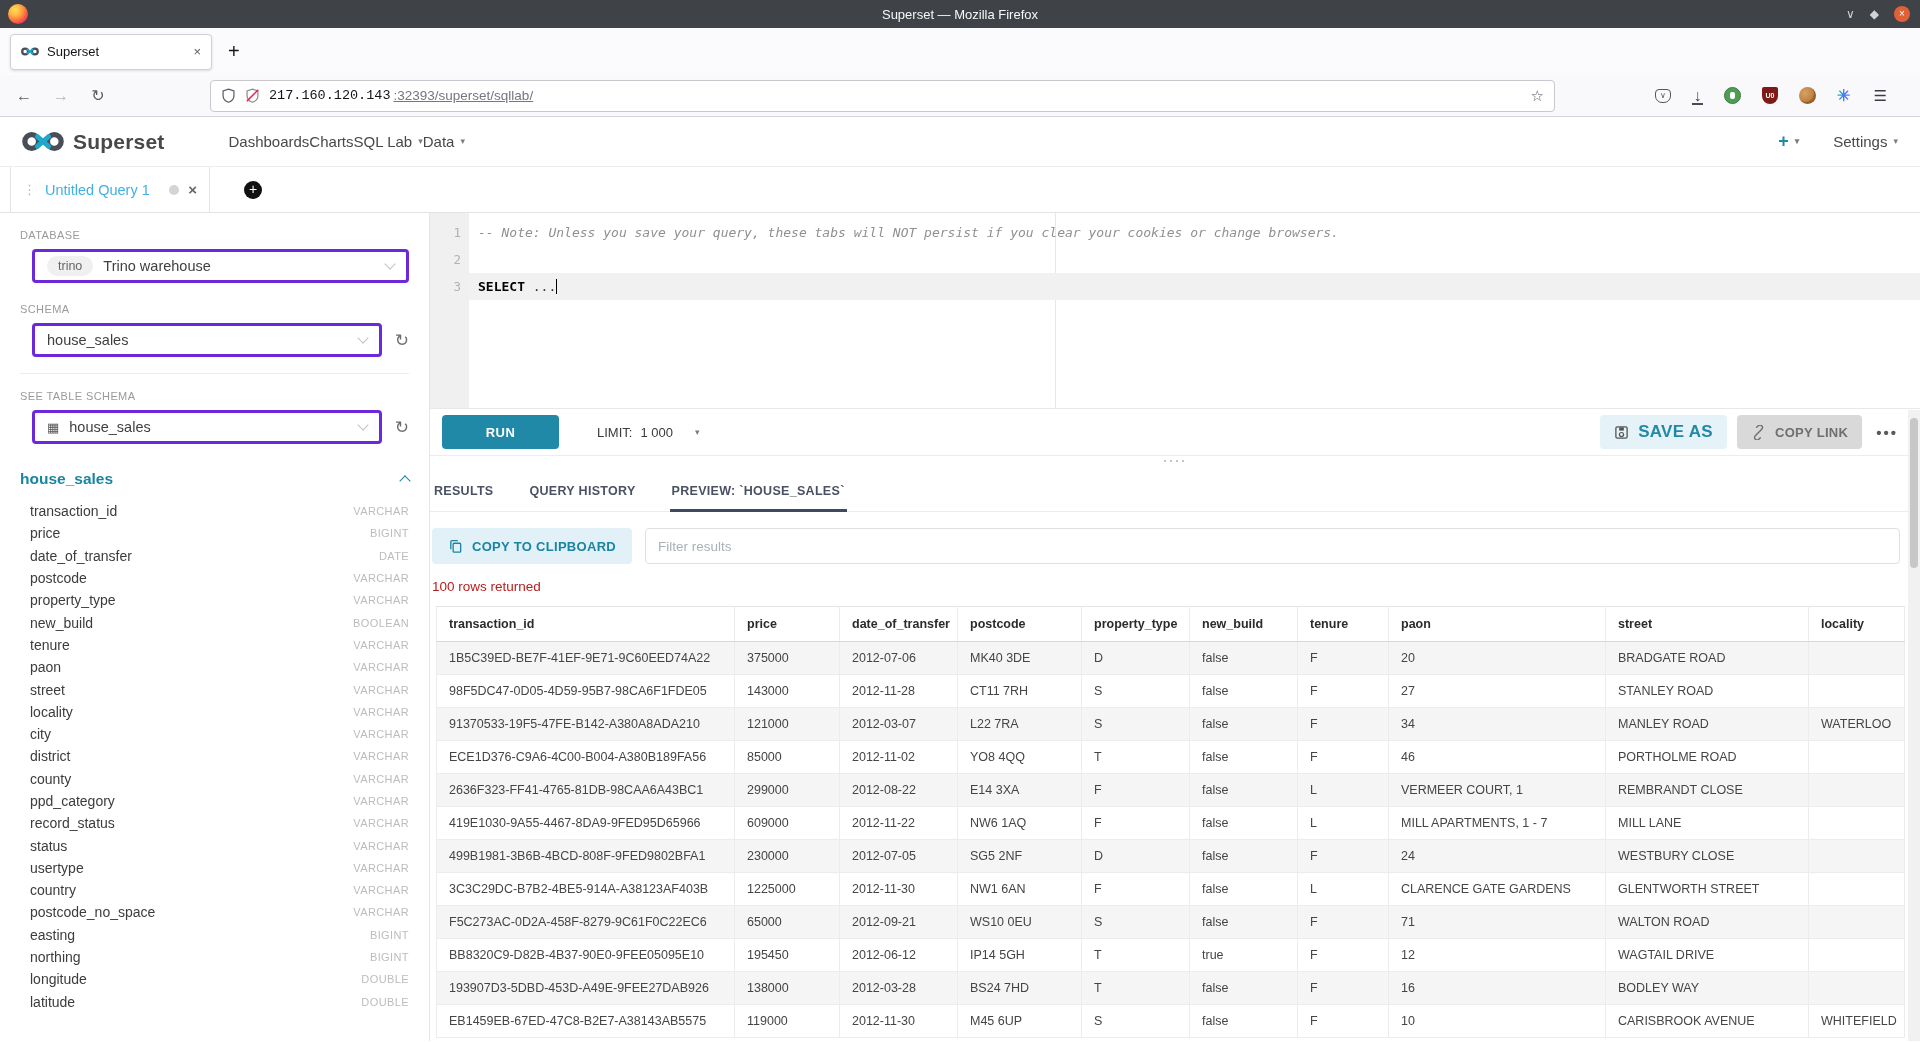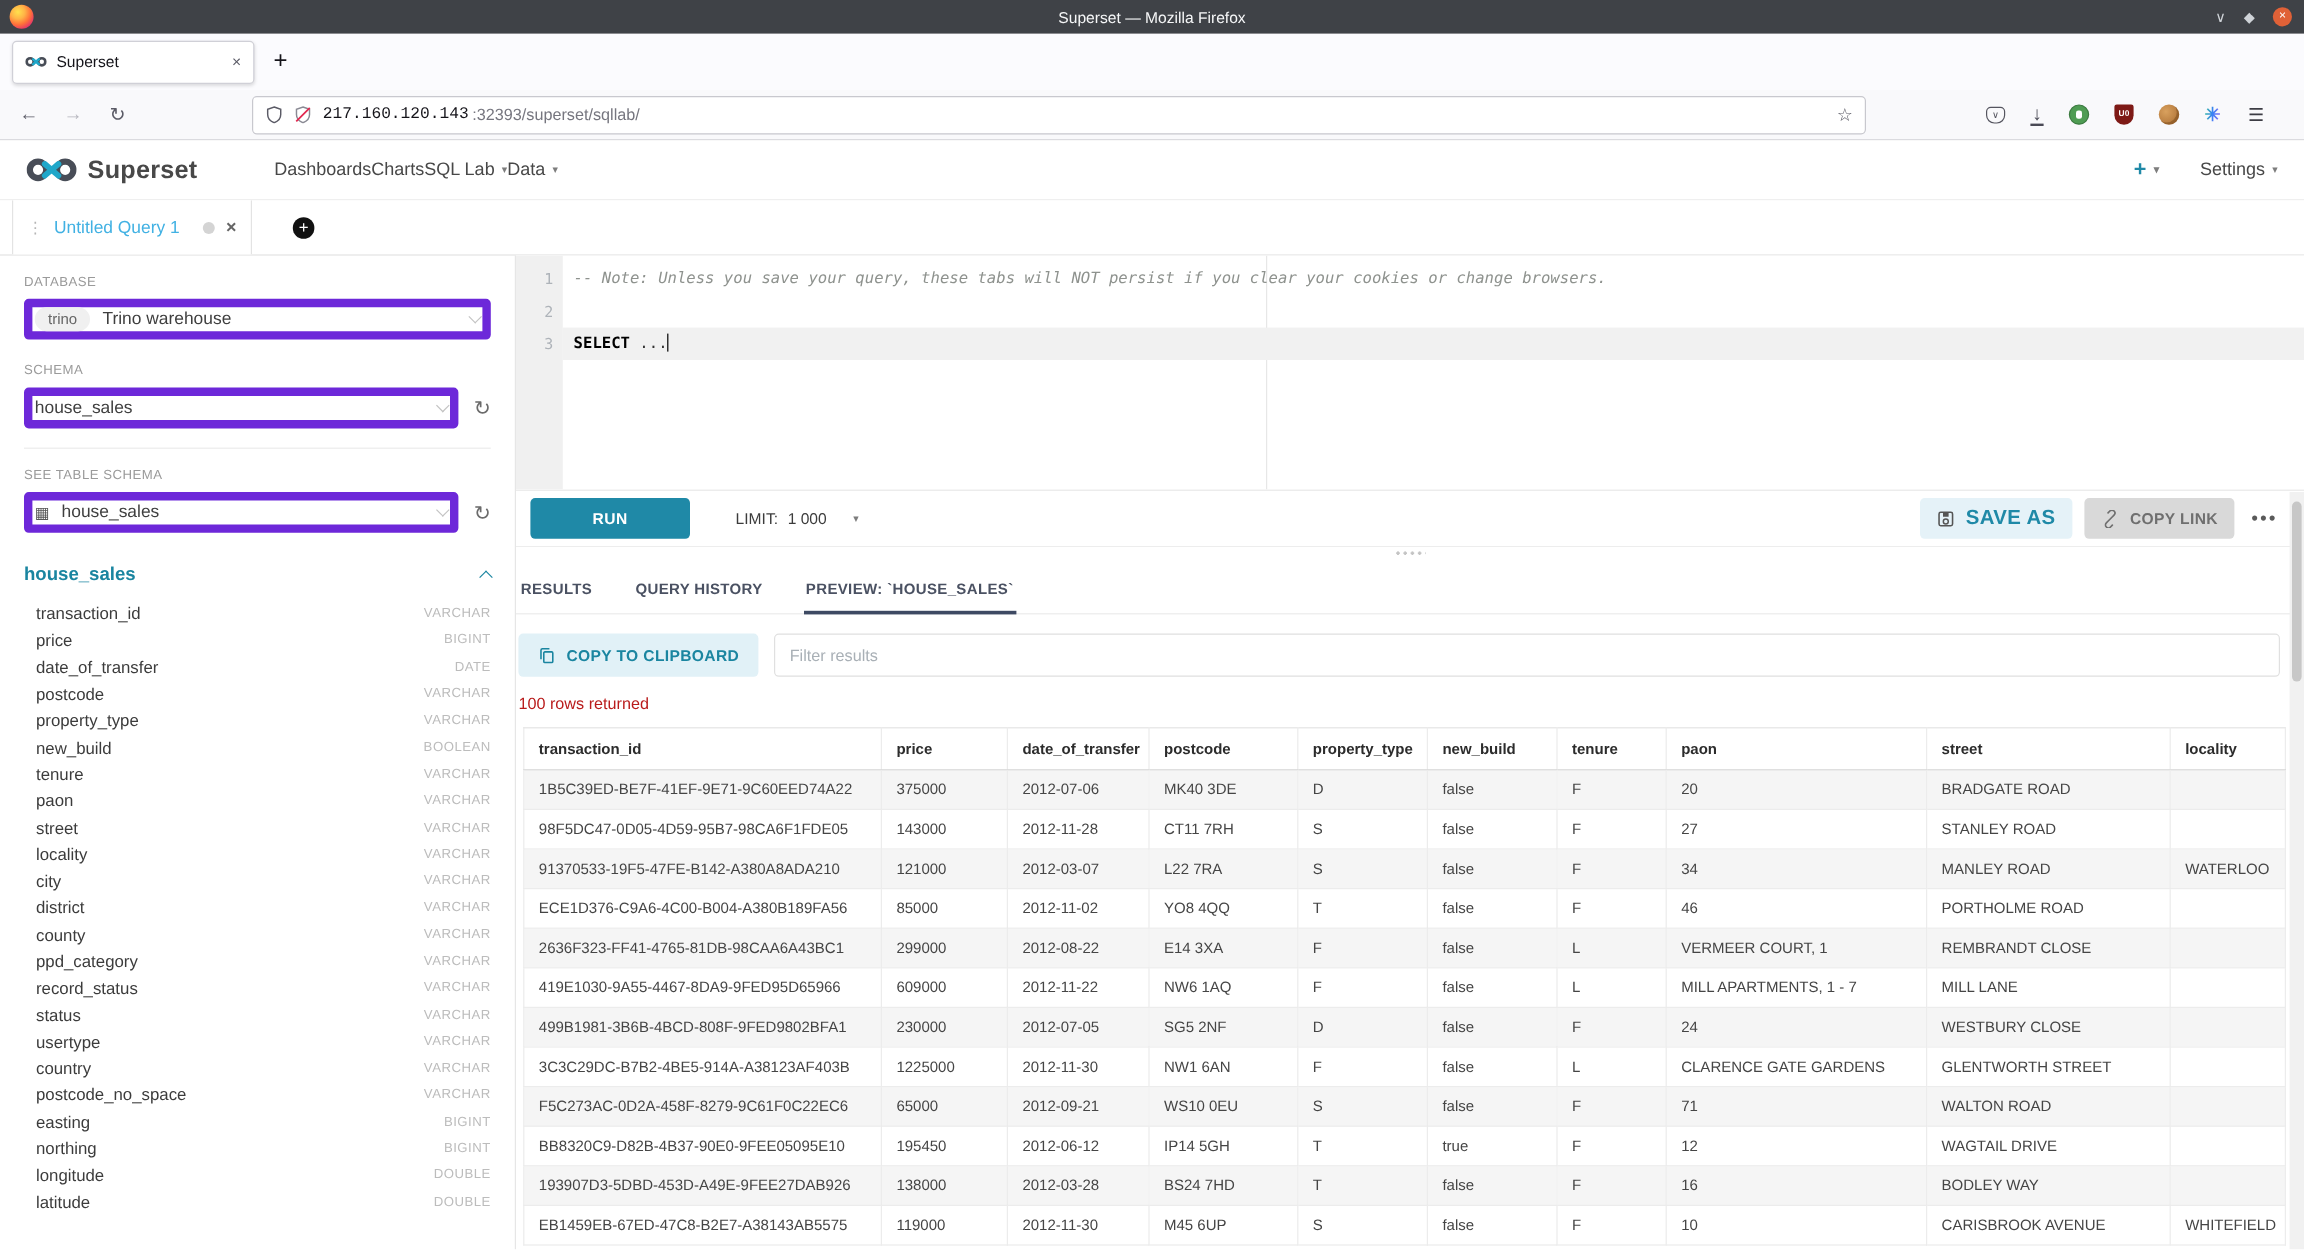--- a/index.html
+++ b/index.html
@@ -65,22 +65,22 @@
   .status-dot{width:10px;height:10px;border-radius:50%;background:#d4d4d4;flex:0 0 auto;}
   .qtab-close{color:#666;font-size:15px;font-weight:bold;}
   .add-tab{align-self:center;margin-left:34px;width:18px;height:18px;border-radius:50%;background:#111;color:#fff;
     display:flex;align-items:center;justify-content:center;font-size:14px;line-height:1;padding-bottom:1px;}
 
   
   .content{display:flex;height:828px;}
   .sidebar{width:430px;flex:0 0 430px;border-right:1px solid #e6e6e6;padding:14px 20px 0 20px;overflow:hidden;}
   .side-label{font-size:11px;color:#9a9a9a;letter-spacing:.4px;margin-bottom:8px;margin-top:2px;}
   .select-row{display:flex;align-items:center;gap:13px;margin-bottom:4px;}
-  .select{flex:1;height:34px;border:7px solid #6d28d9;border-radius:4px;display:flex;align-items:center;
-    padding:0 2px;gap:10px;font-size:14.5px;color:#3f3f3f;background:#fff;}
+  .select{flex:1;height:34px;border:3px solid #6d28d9;border-radius:4px;display:flex;align-items:center;
+    padding:0 12px;gap:10px;font-size:14.5px;color:#3f3f3f;background:#fff;margin-left:12px;}
   .chev{width:8px;height:8px;border-right:1.6px solid #c3c3c3;border-bottom:1.6px solid #c3c3c3;transform:rotate(45deg);margin-left:auto;margin-top:-4px;flex:0 0 auto;}
   .refresh{font-size:17px;color:#6b6b6b;flex:0 0 auto;}
   .badge-trino{background:#f0f0f0;border-radius:12px;padding:3px 11px;font-size:12.5px;color:#666;}
   .side-divider{border-top:1px solid #ececec;margin:16px 0;}
   .mt20{margin-top:20px;}
   .tbl-head{display:flex;align-items:center;margin-top:26px;}
   .tbl-name{color:#1a85a0;font-weight:bold;font-size:15.5px;}
   .chev-up{width:8px;height:8px;border-right:1.7px solid #1a85a0;border-bottom:1.7px solid #1a85a0;transform:rotate(-135deg);margin-left:auto;margin-top:4px;}
   .col-list{margin-top:12px;padding-left:10px;}
   .col-row{display:flex;align-items:center;justify-content:space-between;height:22.3px;}
@@ -96,21 +96,21 @@
   .codearea{position:absolute;left:39px;right:0;top:6px;}
   .eline{height:27px;line-height:27px;padding-left:9px;white-space:pre;color:#333;}
   .eline.comment{color:#8e928e;font-style:italic;}
   .eline.active{background:#f1f1f1;}
   .eline b{color:#000;}
   .cursor{display:inline-block;width:1px;height:15px;background:#000;vertical-align:-3px;}
   .print-margin{position:absolute;left:625px;top:0;bottom:0;width:1px;background:#e7e7e7;}
 
   
   .editor-toolbar{height:47px;border-bottom:1px solid #ededed;display:flex;align-items:center;padding:0 22px 0 12px;background:#fff;}
-  .run-btn{width:133px;height:34px;background:#1f89a7;color:#fff;font-weight:bold;font-size:13px;letter-spacing:.5px;
+  .run-btn{width:117px;height:34px;background:#1f89a7;color:#fff;font-weight:bold;font-size:13px;letter-spacing:.5px;
     border-radius:4px;display:flex;align-items:center;justify-content:center;}
   .limit{margin-left:38px;display:flex;align-items:center;gap:8px;font-size:13px;color:#3c3c3c;}
   .limit .caret{margin-left:14px;}
   .tb-right{margin-left:auto;display:flex;align-items:center;gap:10px;}
   .saveas{height:34px;padding:0 14px;background:#e5f2f8;border-radius:4px;display:flex;align-items:center;gap:9px;
     color:#1f89a7;font-weight:bold;font-size:17px;letter-spacing:.3px;}
   .copylink{height:34px;padding:0 14px;background:#d9d9d9;border-radius:4px;display:flex;align-items:center;gap:9px;
     color:#6f6f6f;font-weight:bold;font-size:13px;letter-spacing:.3px;}
   .more-dots{color:#5a5a5a;font-size:15px;font-weight:bold;letter-spacing:2px;margin-left:4px;}
 
@@ -181,21 +181,21 @@
           <path d="M8 1.2 L13.8 3.2 V8 C13.8 11.8 11 14.2 8 15.2 C5 14.2 2.2 11.8 2.2 8 V3.2 Z" stroke="#5b5b66" stroke-width="1.3" fill="none"></path>
         </svg>
     </span>
     <span>
       <svg width="15" height="15" viewBox="0 0 16 16">
           <path d="M8 1.2 L13.8 3.2 V8 C13.8 11.8 11 14.2 8 15.2 C5 14.2 2.2 11.8 2.2 8 V3.2 Z" stroke="#8a8a94" stroke-width="1.3" fill="none"></path>
           <line x1="2" y1="14" x2="14" y2="2" stroke="#e22850" stroke-width="1.6"></line>
         </svg>
     </span>
     <span class="url-host">217.160.120.143</span>
-      <span class="url-path" style="margin-left:-6px;">:32393/superset/sqllab/</span>
+      <span class="url-path" style="margin-left:-6px;text-decoration:underline;">:32393/superset/sqllab/</span>
     <span class="url-star">☆</span>
   </div>
 
   <div class="ext-cluster">
     <span class="pocket">∨</span>
     <span class="dl-wrap">
         <span>↓</span>
         <span class="bar"></span>
       </span>
     <span class="ext-green"></span>

